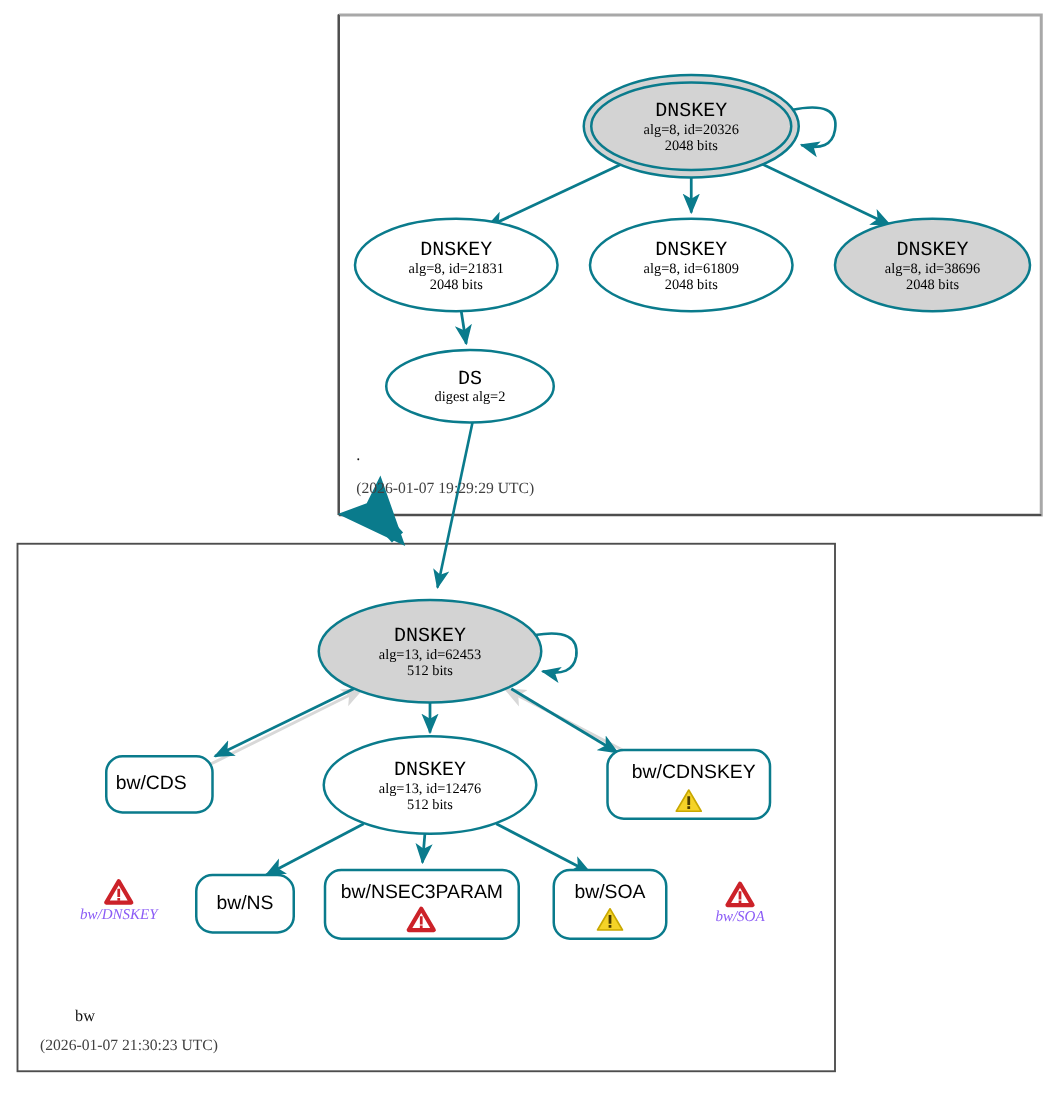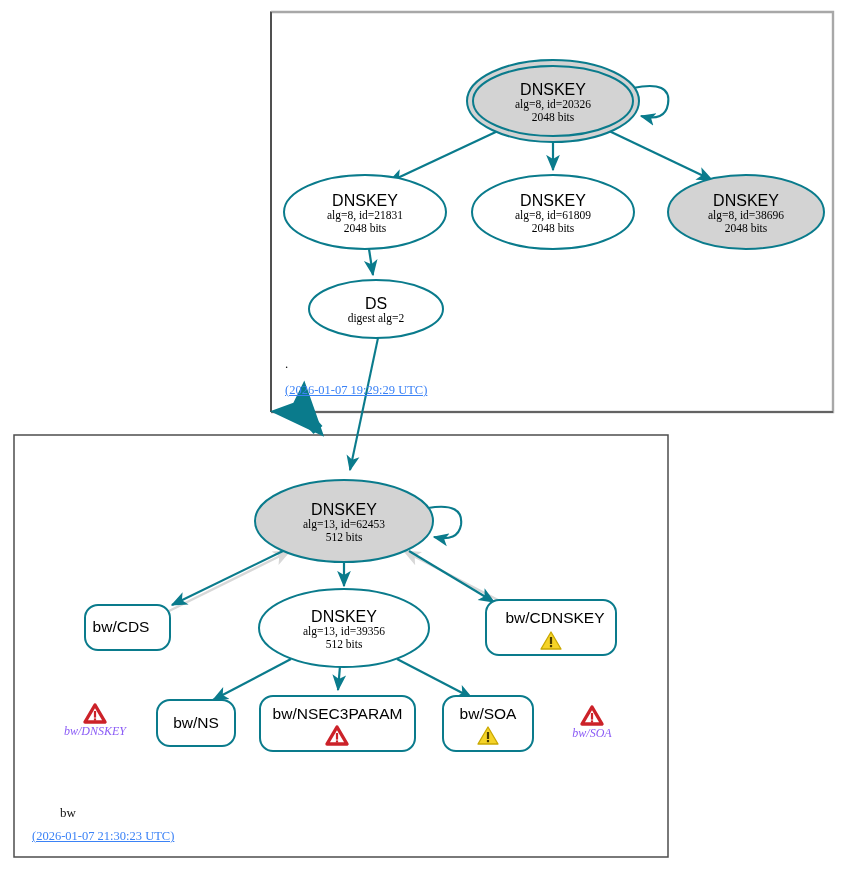--- a/index.html
+++ b/index.html
@@ -1,24 +1,24 @@
 <!DOCTYPE html>
 <html><head>
 <meta charset="utf-8">
 <style>
   html,body{margin:0;padding:0;background:#ffffff;}
   body{width:848px;height:874px;position:relative;overflow:hidden;
        font-family:"Liberation Sans", sans-serif;}
   #canvas{position:absolute;left:0;top:0;width:848px;height:874px;}
   .node-label{position:absolute;text-align:center;pointer-events:none;
               font-family:"Liberation Sans", sans-serif;color:#000;}
-  .ttl-main{font-size:16px;line-height:17px;font-family:Liberation Sans, sans-serif;}
+  .ttl-main{font-size:16px;line-height:17px;font-family:Liberation Mono, monospace;}
   .ttl-sub{font-size:11.5px;line-height:13px;font-family:"Liberation Serif", serif;}
   .zone-name{position:absolute;font-family:"Liberation Serif", serif;font-size:13px;color:#111;}
-  .zone-time{position:absolute;font-family:"Liberation Serif", serif;font-size:12.5px;color:#3b82f6;text-decoration:underline;}
+  .zone-time{position:absolute;font-family:"Liberation Serif", serif;font-size:12.5px;color:#404040;}
   .orphan-label{position:absolute;font-family:"Liberation Serif", serif;font-size:12px;
                 font-style:italic;color:#8b5cf6;text-align:center;}
   .rr-label{font-size:15.5px;line-height:17px;}
 </style>
 </head>
 <body>
 
 <svg id="canvas" viewBox="0 0 848 874">
   <defs>
     <marker id="arw-teal" viewBox="0 0 12 10" refX="11" refY="5" markerWidth="7.5" markerHeight="7" orient="auto-start-reverse">
@@ -195,21 +195,21 @@
 </div>
 
 <div class="node-label" style="left:244px;top:501px;width:200px;">
   <div class="ttl-main">DNSKEY</div>
   <div class="ttl-sub">alg=13, id=62453</div>
   <div class="ttl-sub">512 bits</div>
 </div>
 
 <div class="node-label" style="left:244px;top:608px;width:200px;">
   <div class="ttl-main">DNSKEY</div>
-  <div class="ttl-sub">alg=13, id=39356</div>
+  <div class="ttl-sub">alg=13, id=12476</div>
   <div class="ttl-sub">512 bits</div>
 </div>
 
 <div class="node-label rr-label" style="left:85px;top:618px;width:72px;">bw/CDS</div>
 <div class="node-label rr-label" style="left:486px;top:609px;width:138px;">bw/CDNSKEY</div>
 <div class="node-label rr-label" style="left:157px;top:714px;width:78px;">bw/NS</div>
 <div class="node-label rr-label" style="left:260px;top:705px;width:155px;">bw/NSEC3PARAM</div>
 <div class="node-label rr-label" style="left:443px;top:705px;width:90px;">bw/SOA</div>
 
 <div class="orphan-label" style="left:35px;top:724px;width:120px;">bw/DNSKEY</div>

